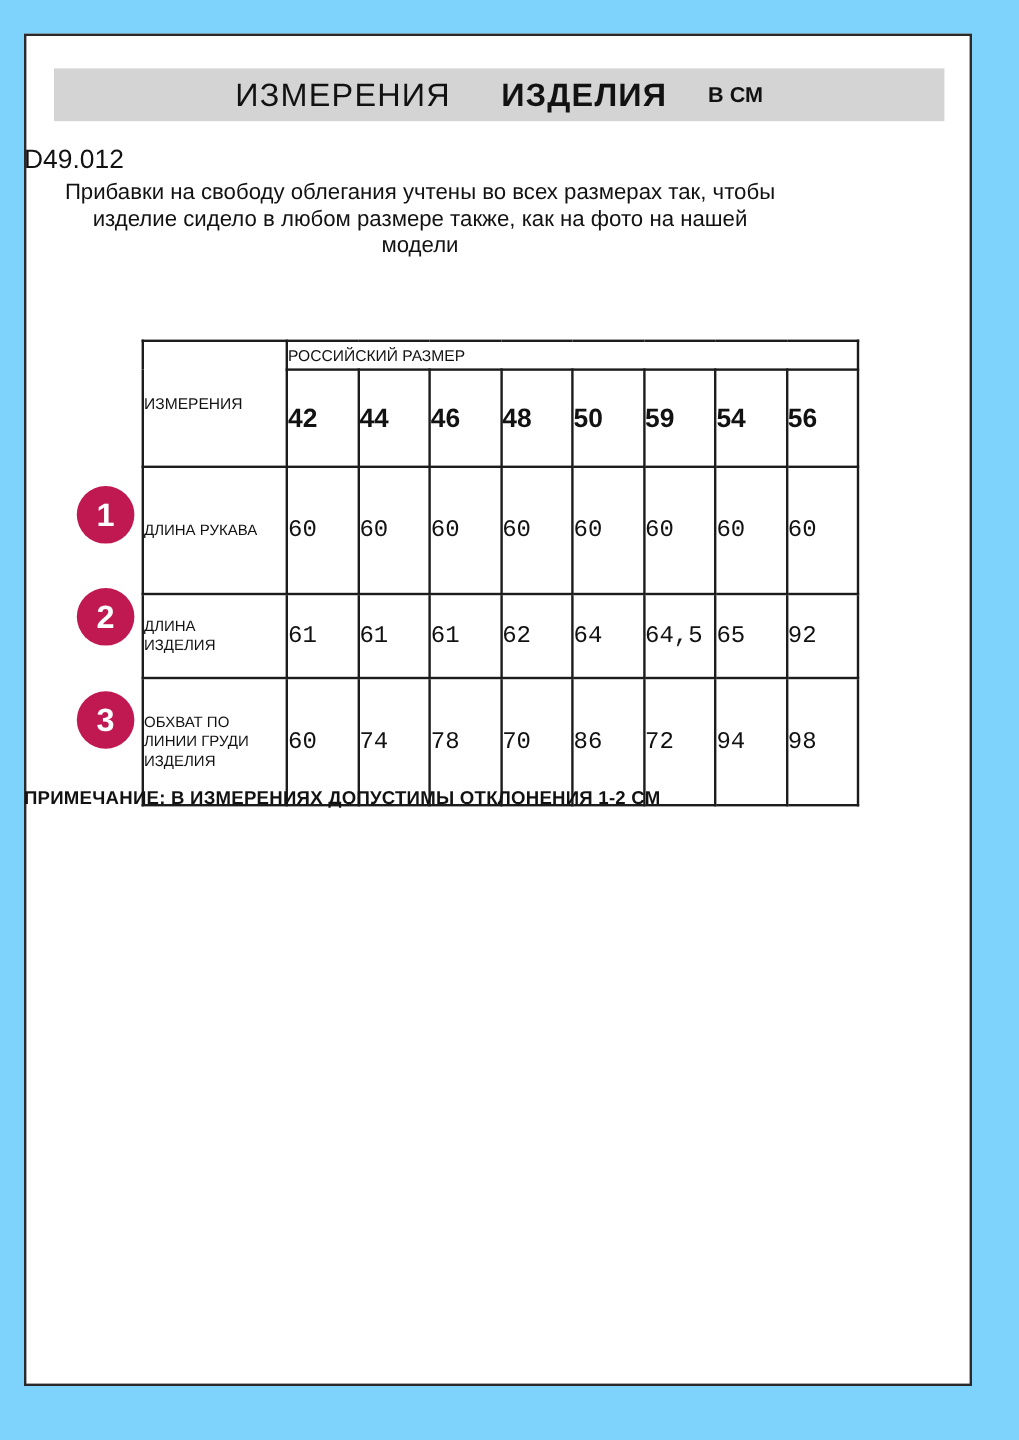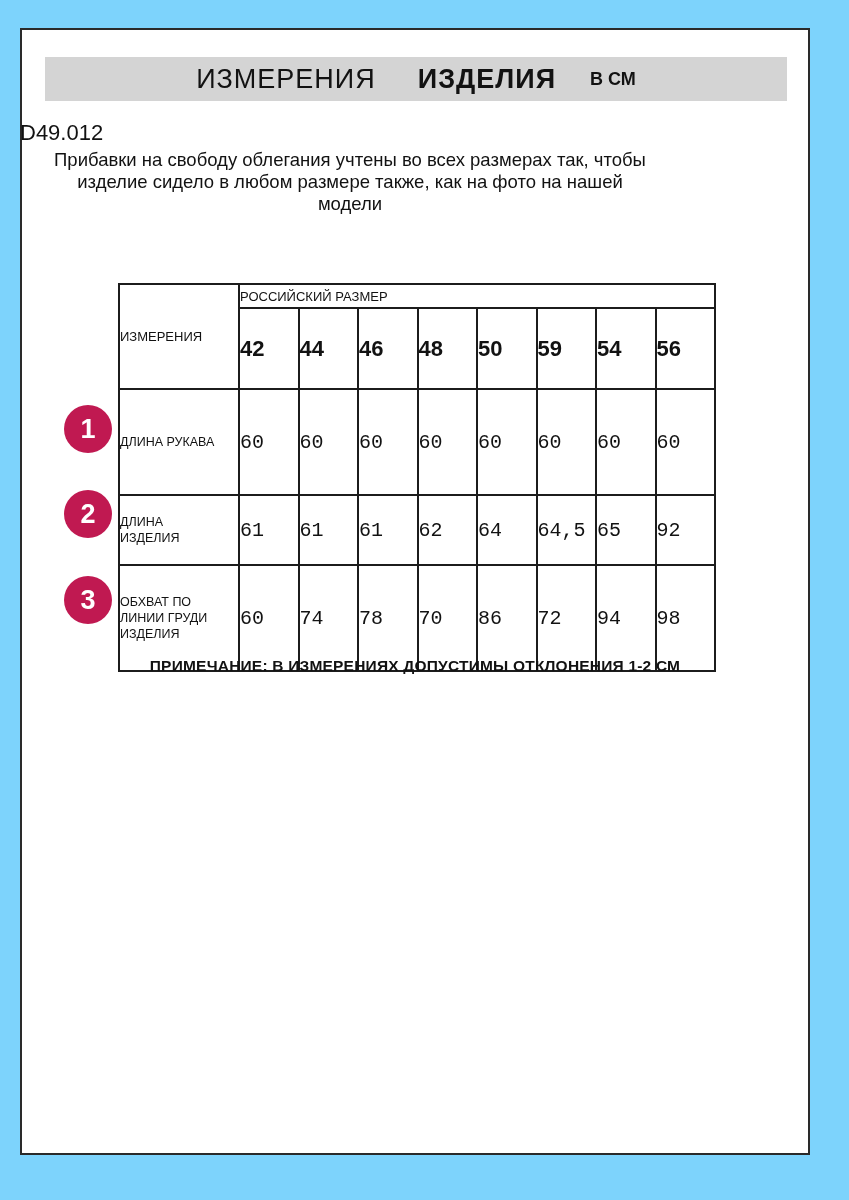--- a/index.html
+++ b/index.html
@@ -128,21 +128,20 @@
     font-weight: bold;
   }
   .badge-1 { top: 405px; }
   .badge-2 { top: 490px; }
   .badge-3 { top: 576px; }
   .note {
     position: absolute;
     left: 20px;
     top: 657px;
     width: 790px;
-    text-align: center;
     font-size: 15.5px;
     font-weight: bold;
     letter-spacing: 0.2px;
   }
 </style>
 </head>
 <body>
 
 <div class="page">
   <div class="frame"></div>

